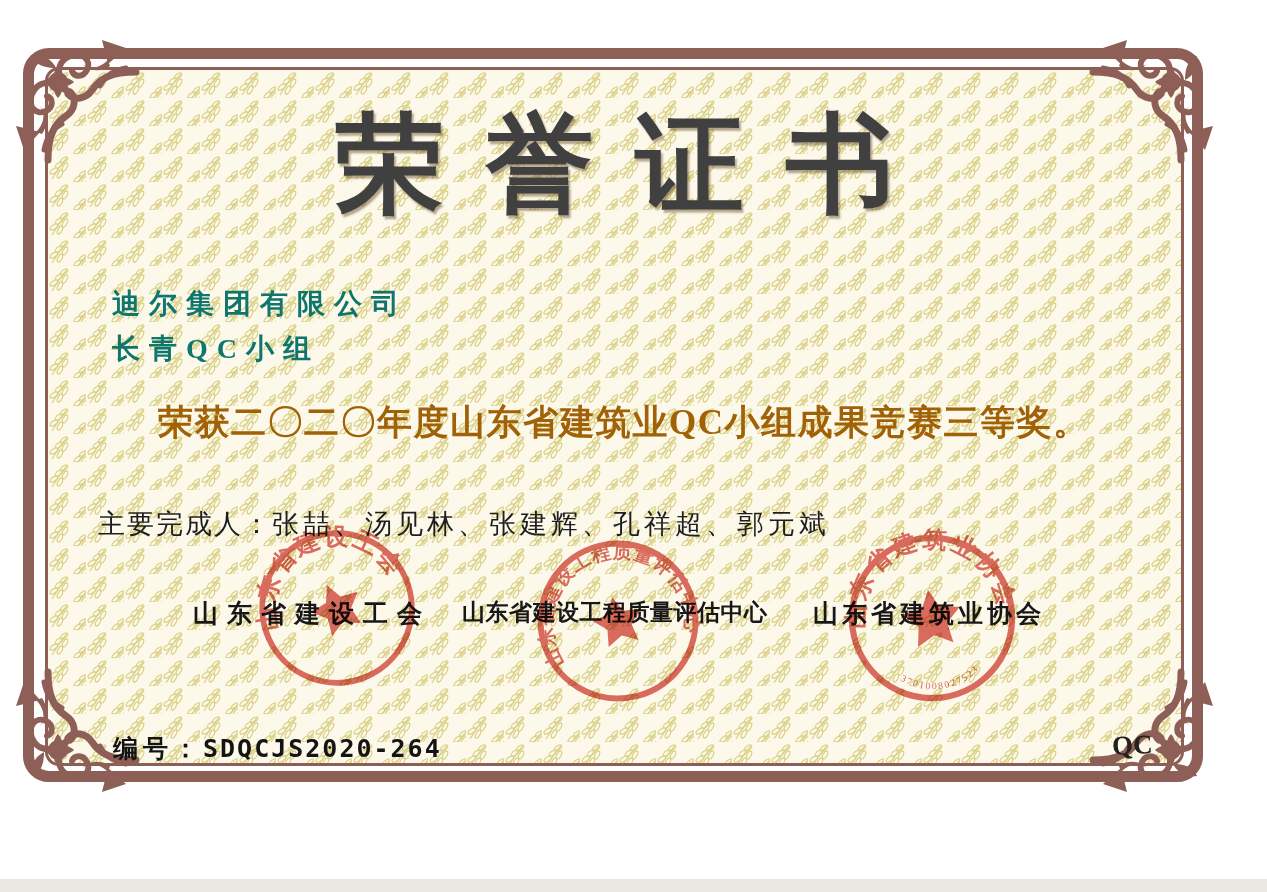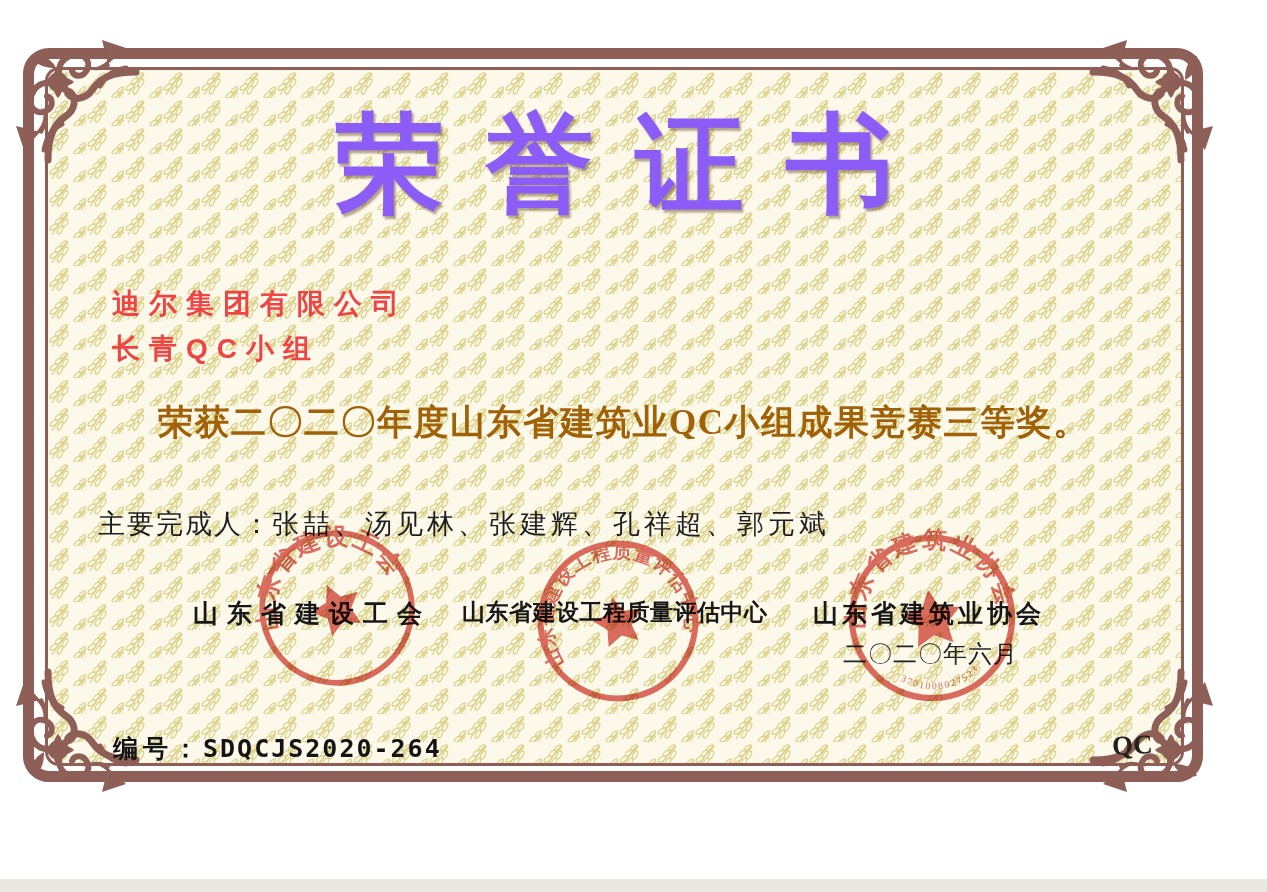--- a/index.html
+++ b/index.html
@@ -21,25 +21,25 @@
   .corner{position:absolute;width:126px;height:126px;z-index:4;}
   .corner.tl{left:14px;top:38px;}
   .corner.tr{left:1089px;top:38px;}
   .corner.br{left:1089px;top:668px;}
   .corner.bl{left:14px;top:668px;}
   
   .txt{position:absolute;z-index:6;color:#1c1c1c;white-space:nowrap;}
   .cert-title{
     left:46px;top:92px;width:1137px;text-align:center;
     font-size:108px;font-weight:900;letter-spacing:42px;text-indent:42px;
-    color:#8b5cf6;text-shadow:2px 3px 2px rgba(96,66,22,.45);
+    color:#404040;text-shadow:2px 3px 2px rgba(96,66,22,.45);
     font-family:"Liberation Serif", serif;
   }
-  .recipient{left:112px;top:281px;font-family:Liberation Sans, sans-serif;
-    font-weight:bold;font-size:28px;color:#ef4444;line-height:45px;letter-spacing:9px;}
+  .recipient{left:112px;top:281px;font-family:Liberation Serif, serif;
+    font-weight:bold;font-size:28px;color:#0f766e;line-height:45px;letter-spacing:9px;}
   .award{left:158px;top:399px;font-size:35px;font-weight:bold;letter-spacing:1.5px;color:#a16207;}
   .line-achv{left:116px;top:463px;font-size:27px;color:#1e1e1e;}
   .line-achv .lbl{letter-spacing:8px;}
   .line-achv .val{letter-spacing:2px;}
   .line-members{left:98px;top:506px;font-size:27px;color:#1e1e1e;}
   .line-members .lbl{letter-spacing:2px;}
   .line-members .val{letter-spacing:4px;}
   .org{font-weight:bold;color:#171717;top:597px;font-size:25px;}
   .org1{left:193px;letter-spacing:9px;}
   .org2{left:462px;font-size:23px;letter-spacing:0.5px;}
@@ -132,21 +132,20 @@
   <div class="txt award">荣获二〇二〇年度山东省建筑业QC小组成果竞赛三等奖。</div>
 
 
   <div class="txt line-members">
     <span class="lbl">主要完成人：</span><span class="val">张喆、汤见林、张建辉、孔祥超、郭元斌</span>
   </div>
 
   <div class="txt org org1">山东省建设工会</div>
   <div class="txt org org2">山东省建设工程质量评估中心</div>
   <div class="txt org org3">山东省建筑业协会</div>
-  <div class="txt issue-date">二〇二〇年六月</div>
 
   <div class="txt serial">
     <span>编号：</span><span class="num">SDQCJS2020-264</span>
   </div>
 
   <div class="txt qc-mark">QC</div>
 
   <div class="seal seal1">
     <svg viewBox="0 0 200 200" width="168" height="168">
       <circle cx="100" cy="100" r="89" fill="none" stroke="#d85a50" stroke-width="7"></circle>

